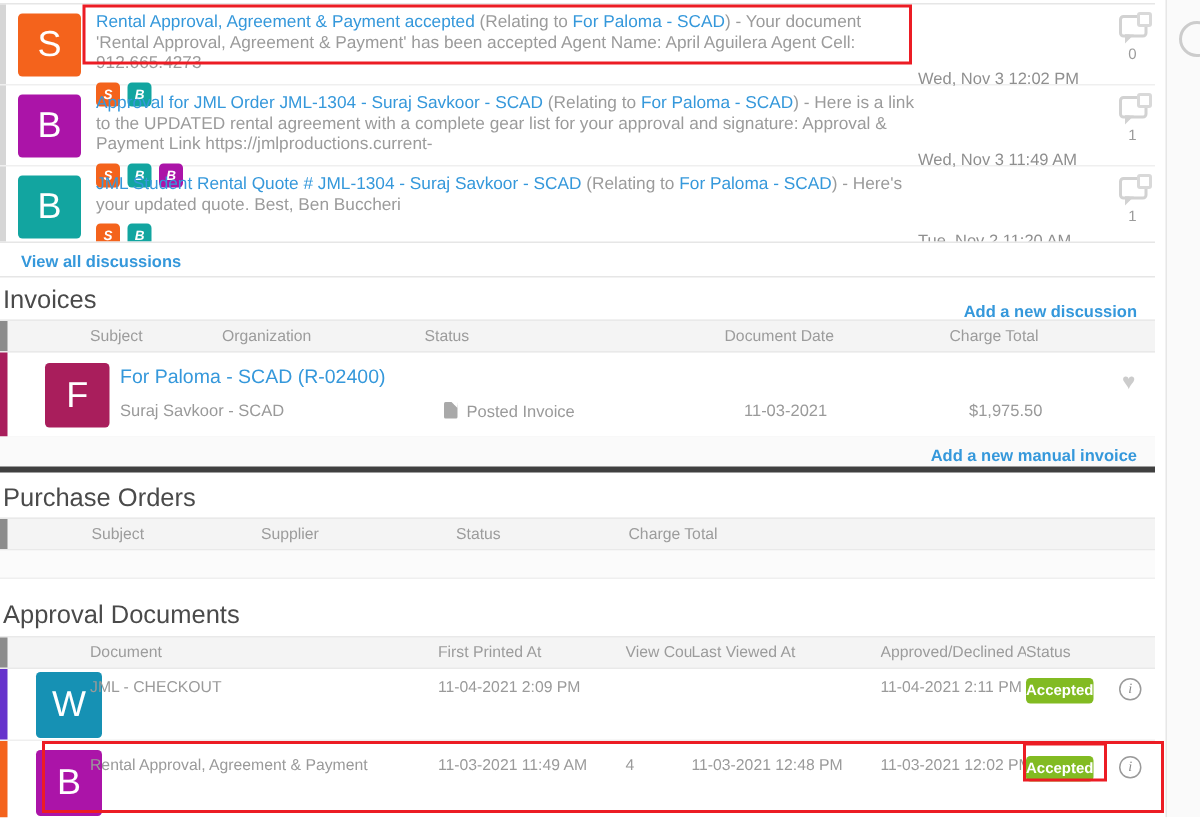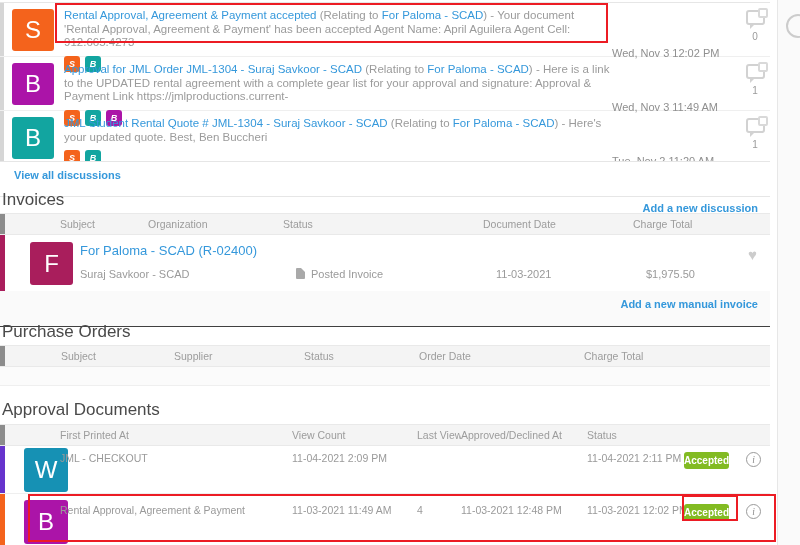--- a/index.html
+++ b/index.html
@@ -8,21 +8,21 @@
   .content{position:absolute;left:0;top:0;width:770px;height:545px;}
 
   
   .avatar{display:flex;align-items:center;justify-content:center;color:#fff;border-radius:3px;}
   .link{color:#3598db;cursor:pointer;text-decoration:none;}
   .section-heading{position:absolute;left:2px;font-size:17px;color:#4a4a4a;font-weight:500;}
   .hstrip{position:absolute;left:0;width:770px;height:22px;background:#f4f4f4;
           border-top:1px solid #e9e9e9;border-bottom:1px solid #e9e9e9;box-sizing:border-box;}
   .hcell{font-size:10.5px;color:#9c9c9c;white-space:nowrap;overflow:hidden;}
   .accent{position:absolute;left:0;top:0;bottom:0;width:5px;}
-  .footer-bar{position:absolute;left:0;width:770px;height:36px;box-sizing:border-box;}
+  .footer-bar{position:absolute;left:0;width:770px;height:24px;box-sizing:border-box;}
   .footer-bar .link{font-size:11px;font-weight:700;}
 
   
   #discussions{position:absolute;top:2px;left:0;width:770px;border-top:1px solid #e6e6e6;}
   #discussions .grey-rail{position:absolute;left:0;top:0;width:4px;height:159px;background:#d6d6d6;}
   .d-row{position:relative;height:53px;border-bottom:1px solid #efefef;}
   .d-avatar{position:absolute;left:12px;top:6px;width:42px;height:42px;font-size:24px;}
   .d-body{position:absolute;left:64px;top:6px;width:546px;}
   .d-text{font-size:11.5px;line-height:13.5px;color:#9b9b9b;}
   .d-badges{margin-top:3px;height:16px;font-style:italic;}
@@ -46,21 +46,21 @@
               align-items:center;}
   #inv-row{position:absolute;top:235px;left:0;width:770px;height:56px;border-bottom:1px solid #efefef;}
   .inv-avatar{position:absolute;left:30px;top:7px;width:43px;height:43px;font-size:24px;}
   #inv-subject{position:absolute;left:80px;top:8px;font-size:13px;}
   .inv-l2{position:absolute;top:33px;font-size:11px;color:#9a9a9a;white-space:nowrap;}
   .file-icon{display:inline-block;position:relative;width:9px;height:11px;background:#a9a9a9;
              border-radius:1px;margin-right:6px;vertical-align:-1px;}
   .file-icon:after{content:"";position:absolute;right:0;top:0;border:2.5px solid #fff;
                    border-left-color:transparent;border-bottom-color:transparent;}
   .heart{position:absolute;left:748px;top:12px;font-size:15px;color:#ccc;line-height:1;}
-  #inv-footer{top:291px;background:#fafafa;border-bottom:1px solid #404040;}
+  #inv-footer{top:291px;background:#fafafa;border-bottom:4px solid #404040;}
   #inv-footer .right{position:absolute;right:12px;top:7px;}
 
   
   #po-heading{top:322px;}
   #po-header{top:345px;display:grid;grid-template-columns:61px 113px 130px 115px 165px 1fr;
              align-items:center;}
   #po-empty{position:absolute;top:367px;left:0;width:770px;height:18px;background:#fbfbfb;
             border-bottom:1px solid #efefef;}
 
   
@@ -175,29 +175,29 @@
       <span class="link right">Add a new manual invoice</span>
     </div>
 
     <div class="section-heading" id="po-heading">Purchase Orders</div>
     <div class="hstrip" id="po-header">
       <span class="accent" style="background:#8c8c8c"></span>
     <div></div>
         <div class="hcell">Subject</div>
         <div class="hcell">Supplier</div>
         <div class="hcell">Status</div>
-        <div class="hcell">Order Date</div>
         <div class="hcell">Charge Total</div>
       </div>
     <div id="po-empty"></div>
 
     <div class="section-heading" id="ad-heading">Approval Documents</div>
     <div class="hstrip ad-grid" id="ad-header">
       <span class="accent" style="background:#8c8c8c"></span>
     <div></div>
+        <div class="hcell">Document</div>
         <div class="hcell">First Printed At</div>
         <div class="hcell">View Count</div>
         <div class="hcell">Last Viewed At</div>
         <div class="hcell">Approved/Declined At</div>
         <div class="hcell">Status</div>
       </div>
     <div id="ad-rows">
   <div class="a-row ad-grid" style="height: 48px;">
     <span class="accent" style="background: rgb(102, 51, 204);"></span>
     <div class="cellwrap">

